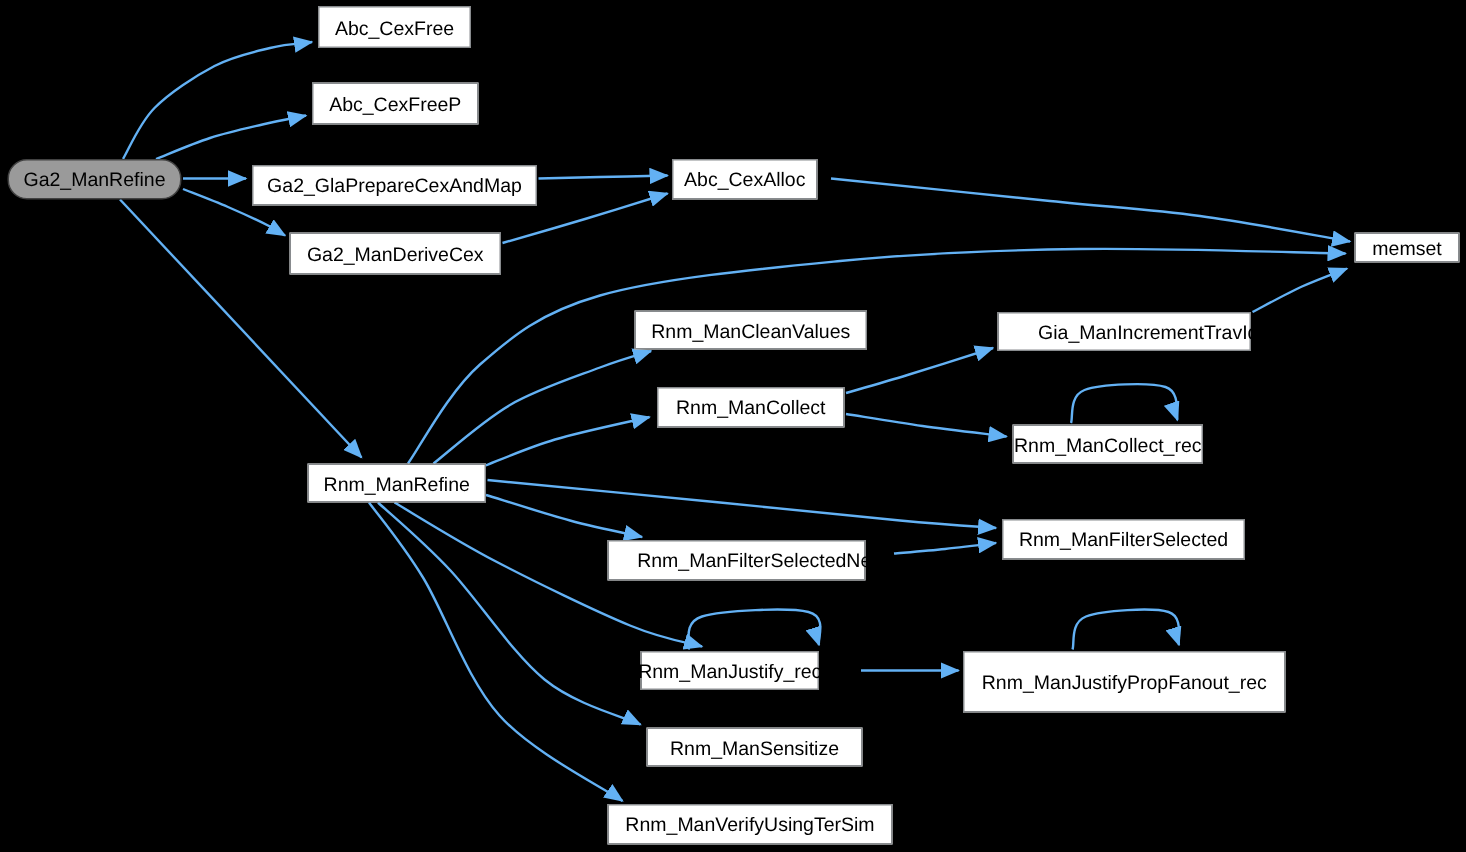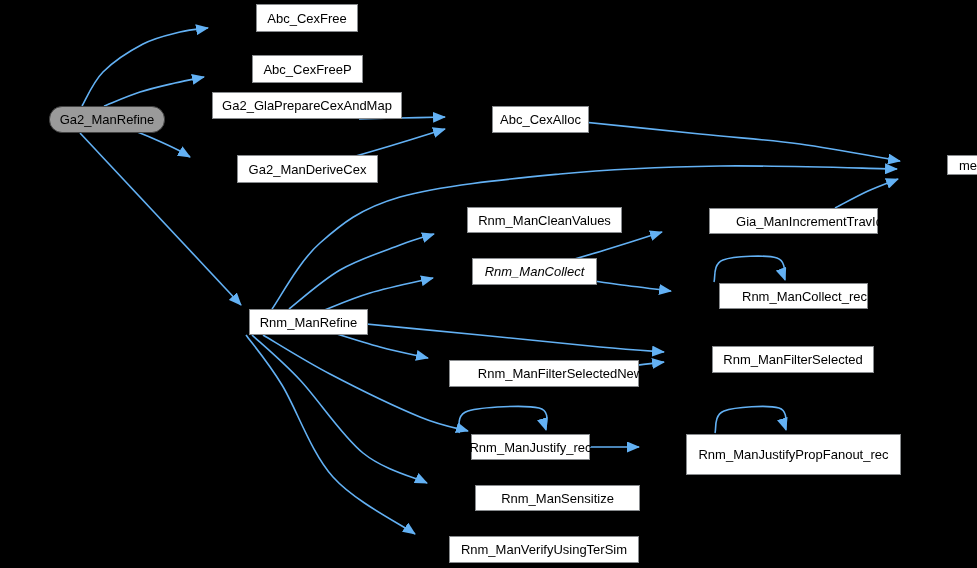--- a/index.html
+++ b/index.html
@@ -13,21 +13,20 @@
   #edges-svg{position:absolute;left:0;top:0;width:977px;height:568px;}
   .graph-node{
     position:absolute;
     box-sizing:border-box;
     background:var(--node-fill,#fff);
     border:1.5px solid var(--node-border,#888b8e);
     color:var(--node-text,#000);
     display:flex;align-items:center;justify-content:center;
     font-size:13px;line-height:1;white-space:nowrap;
     cursor:pointer;
-    margin-left:44px;
   }
   .graph-node.root{
     background:var(--root-fill,#9a9a9a);
     border-color:var(--root-border,#424242);
     cursor:default;
   }
   .edge-path{fill:none;stroke:var(--edge,#63b1f4);stroke-width:1.6px;}
 </style>
 </head>
 <body>
@@ -69,59 +68,59 @@
   <div id="node-layer">
       <div class="graph-node root" style="left: 5px; top: 106px; width: 116px; height: 27px; cursor: default; border-radius: 13px;">
         <span>Ga2_ManRefine</span>
       </div>
       <div class="graph-node" style="left: 212px; top: 4px; width: 102px; height: 28px;">
         <span>Abc_CexFree</span>
       </div>
       <div class="graph-node" style="left: 208px; top: 55px; width: 111px; height: 28px;">
         <span>Abc_CexFreeP</span>
       </div>
-      <div class="graph-node" style="left: 168px; top: 92px; width: 190px; height: 27px;">
+      <div class="graph-node" style="left: 168px; top: 110px; width: 190px; height: 27px;">
         <span>Ga2_GlaPrepareCexAndMap</span>
       </div>
       <div class="graph-node" style="left: 193px; top: 155px; width: 141px; height: 28px;">
         <span>Ga2_ManDeriveCex</span>
       </div>
       <div class="graph-node" style="left: 448px; top: 106px; width: 97px; height: 27px;">
         <span>Abc_CexAlloc</span>
       </div>
       <div class="graph-node" style="left: 903px; top: 155px; width: 70px; height: 20px; cursor: default;">
         <span>memset</span>
       </div>
       <div class="graph-node" style="left: 423px; top: 207px; width: 155px; height: 26px;">
         <span>Rnm_ManCleanValues</span>
       </div>
       <div class="graph-node" style="left: 665px; top: 208px; width: 169px; height: 26px; padding-left: 32px;">
         <span>Gia_ManIncrementTravId</span>
       </div>
-      <div class="graph-node" style="left: 428px; top: 258px; width: 125px; height: 27px; font-style: italic;">
+      <div class="graph-node" style="left: 438px; top: 258px; width: 125px; height: 27px;">
         <span>Rnm_ManCollect</span>
       </div>
-      <div class="graph-node" style="left: 675px; top: 283px; width: 149px; height: 26px; justify-content: flex-end;">
+      <div class="graph-node" style="left: 675px; top: 283px; width: 127px; height: 26px; justify-content: flex-end;">
         <span>Rnm_ManCollect_rec</span>
       </div>
       <div class="graph-node" style="left: 205px; top: 309px; width: 119px; height: 26px;">
         <span>Rnm_ManRefine</span>
       </div>
-      <div class="graph-node" style="left: 405px; top: 360px; width: 190px; height: 27px; padding-left: 33px;">
+      <div class="graph-node" style="left: 405px; top: 360px; width: 172px; height: 27px; padding-left: 33px;">
         <span>Rnm_ManFilterSelectedNew</span>
       </div>
       <div class="graph-node" style="left: 668px; top: 346px; width: 162px; height: 27px; text-align: center;">
         <span>Rnm_ManFilterSelected</span>
       </div>
       <div class="graph-node" style="left: 427px; top: 434px; width: 119px; height: 26px;">
         <span>Rnm_ManJustify_rec</span>
       </div>
       <div class="graph-node" style="left: 642px; top: 434px; width: 215px; height: 41px;">
         <span>Rnm_ManJustifyPropFanout_rec</span>
       </div>
-      <div class="graph-node" style="left: 431px; top: 485px; width: 165px; height: 26px; align-items: center;">
+      <div class="graph-node" style="left: 431px; top: 485px; width: 144px; height: 26px; align-items: center;">
         <span>Rnm_ManSensitize</span>
       </div>
       <div class="graph-node" style="left: 405px; top: 536px; width: 190px; height: 27px;">
         <span>Rnm_ManVerifyUsingTerSim</span>
       </div>
     </div>
 </div>
 
 </body></html>

